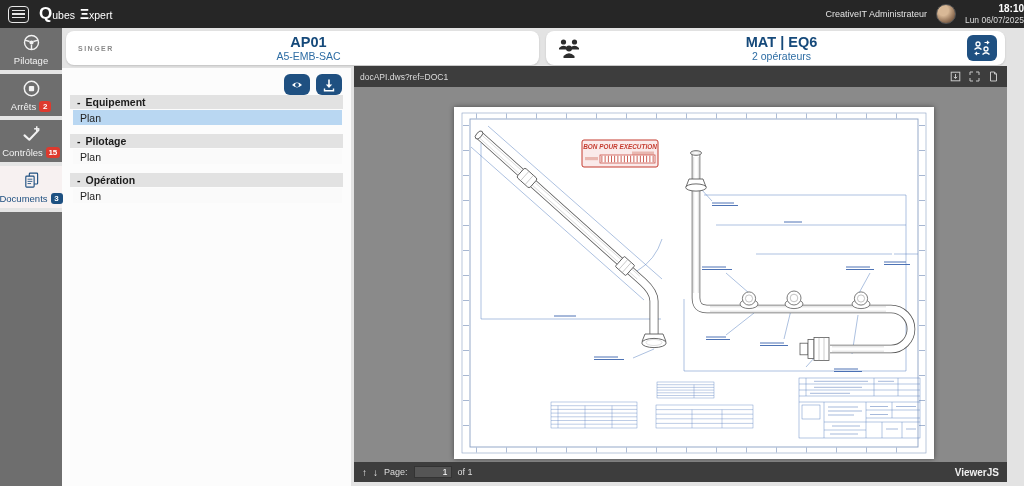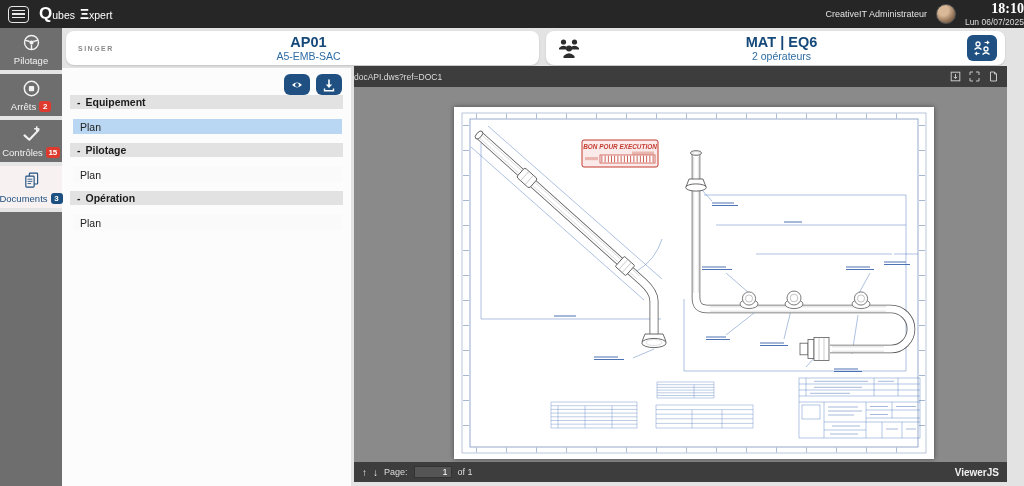--- a/index.html
+++ b/index.html
@@ -16,21 +16,21 @@
   .brand .b1 { font-size:17px; font-weight:bold; }
   .brand .b2 { font-size:10.5px; }
   .brand .b3 { font-size:14px; font-weight:bold; margin-left:5px; }
   .brand .b4 { font-size:10.5px; }
   .top-right { margin-left:auto; display:flex; align-items:center; gap:9px; padding-right:0; }
   .user-name { font-size:9px; color:#e2e2e2; }
   .avatar { width:20px; height:20px; border-radius:50%;
             background:radial-gradient(circle at 35% 30%, #d8b896 0 30%, #8a6a50 70%, #4c382b 100%);
             border:1px solid #555; }
   .clock { text-align:right; line-height:1.2; }
-  .clock .t { font-size:14px; font-weight:bold;font-family:Liberation Serif, serif; }
+  .clock .t { font-size:10px; font-weight:bold; }
   .clock .d { font-size:8.5px; color:#ddd; }
 
   
   .sidebar { position:absolute; left:0; top:28px; width:62px; height:458px; background:#6e6e6e; z-index:30; }
   .side-item { height:46px; display:flex; flex-direction:column; align-items:center; justify-content:center;
                gap:2px; color:#f2f2f2; border-bottom:4px solid #e5e5e5; cursor:pointer; }
   .side-item svg { width:21px; height:21px; }
   .side-row { display:flex; align-items:center; gap:3px; }
   .side-lbl { font-size:9.5px; }
   .badge { min-width:12px; height:11px; border-radius:3px; background:#de3a2e; color:#fff; font-size:8px;
@@ -55,29 +55,29 @@
 
   
   .docs-panel { position:absolute; left:62px; top:68px; width:289px; height:418px; background:#fcfcfc; z-index:20; }
   .panel-actions { position:absolute; right:9px; top:6px; display:flex; gap:6px; }
   .pa-btn { width:26px; height:21px; border-radius:6px; background:#1f5081; display:flex; align-items:center;
             justify-content:center; cursor:pointer; }
   .doc-list { position:absolute; left:8px; right:8px; top:27px; }
   .sec-head { background:#e2e2e2; height:14px; display:flex; align-items:center; font-size:10.5px;
               font-weight:bold; color:#1c1c1c; padding-left:7px; gap:5px; margin-top:9px; cursor:pointer; }
   .sec-head:first-child { margin-top:0; }
-  .doc-item { height:15px; margin-top:10px; margin-left:3px; margin-right:1px; display:flex; align-items:center;
+  .doc-item { height:15px; margin-top:1px; margin-left:3px; margin-right:1px; display:flex; align-items:center;
               font-size:10.5px; color:#222; padding-left:7px; background:#fafafa; cursor:pointer; }
   .doc-item.sel { background:#b9d7f2; }
 
   
   .viewer { position:absolute; left:354px; top:66px; width:653px; height:416px; background:#8a8a8a; z-index:20; }
   .v-top { position:absolute; left:0; top:0; right:0; height:21px; background:#3d3d3d; display:flex;
            align-items:center; color:#ddd; }
-  .v-doc-title { font-size:8.5px; }
+  .v-doc-title { font-size:8.5px; padding-left:6px; }
   .v-top-icons { margin-left:auto; display:flex; gap:8px; padding-right:8px; }
   .v-top-icons svg { cursor:pointer; }
   .v-bottom { position:absolute; left:0; bottom:0; right:0; height:20px; background:#3d3d3d; display:flex;
               align-items:center; color:#ddd; font-size:9px; gap:6px; padding:0 8px; }
   .pg-arrow { cursor:pointer; font-size:10px; color:#e8e8e8; }
   .pg-input { width:38px; height:12px; background:#555; border:1px solid #333; color:#fff; font-size:9px;
               text-align:right; padding-right:3px; font-family:"Liberation Sans",sans-serif; }
   .v-brand { margin-left:auto; font-weight:bold; font-size:10px; color:#f0f0f0; }
   .v-content { position:absolute; left:0; top:21px; right:0; bottom:20px; background:#8a8a8a; overflow:hidden; }
   .page { position:absolute; left:100px; top:20px; width:480px; height:352px; background:#fff;

